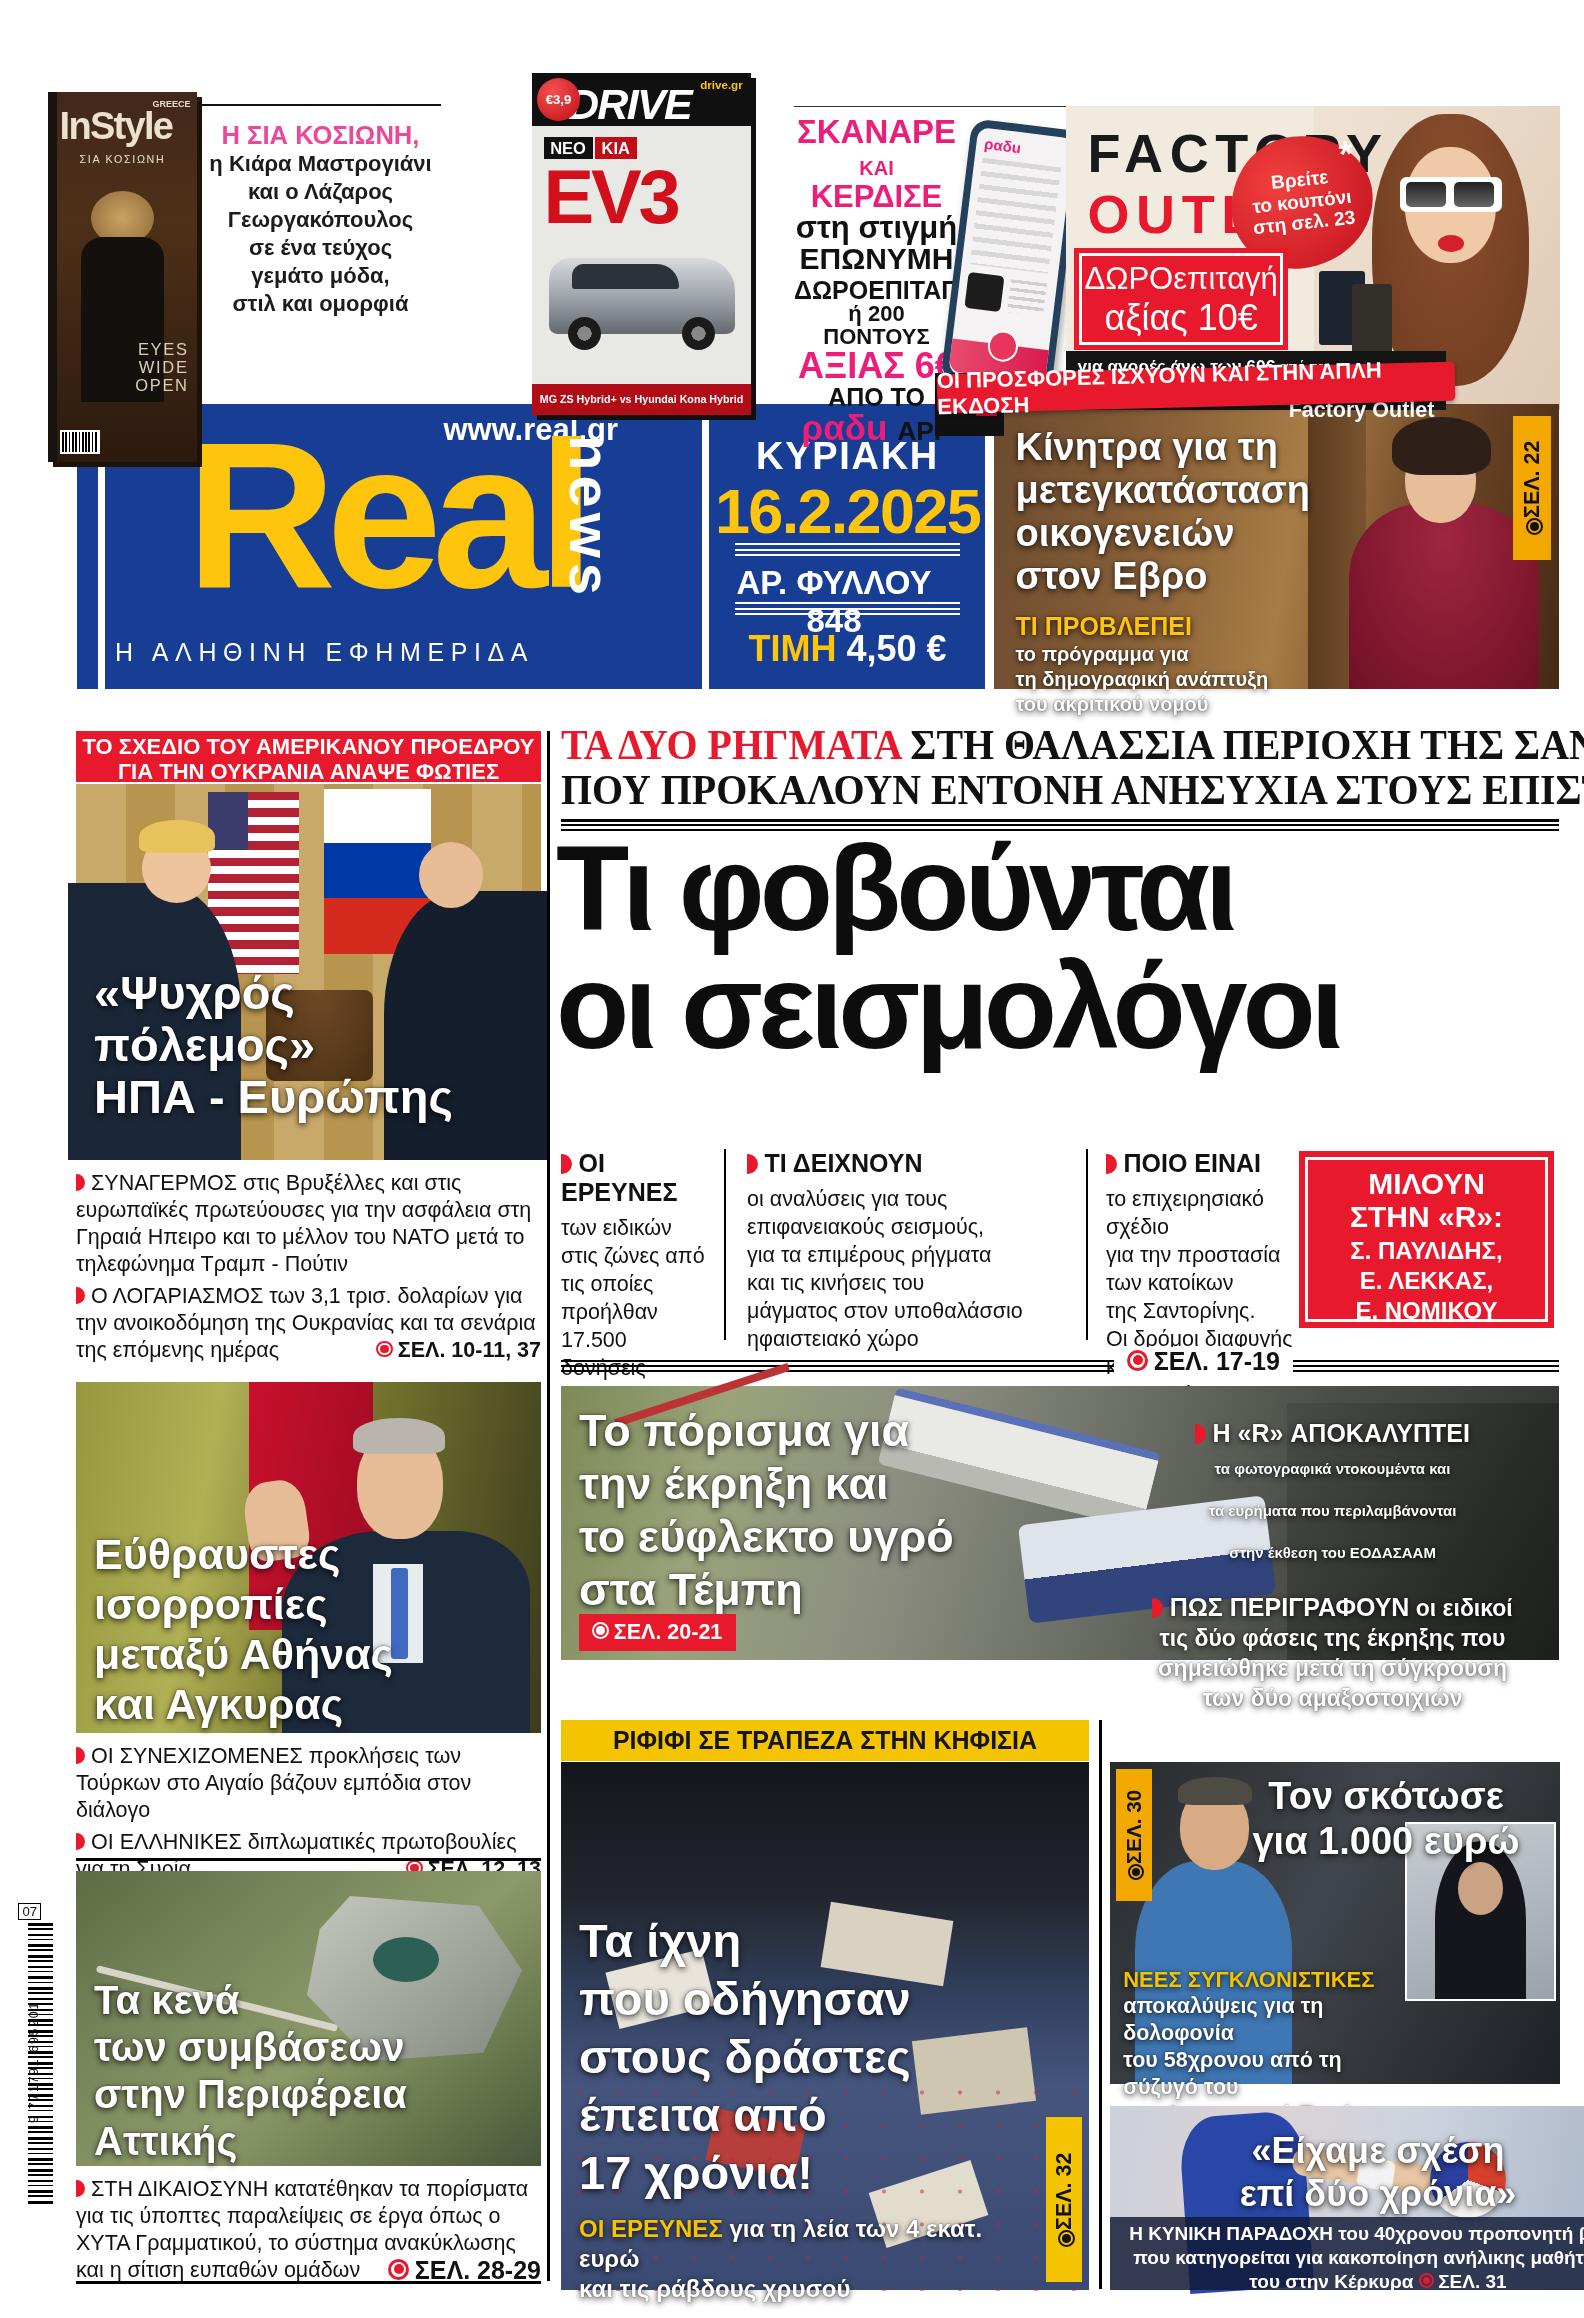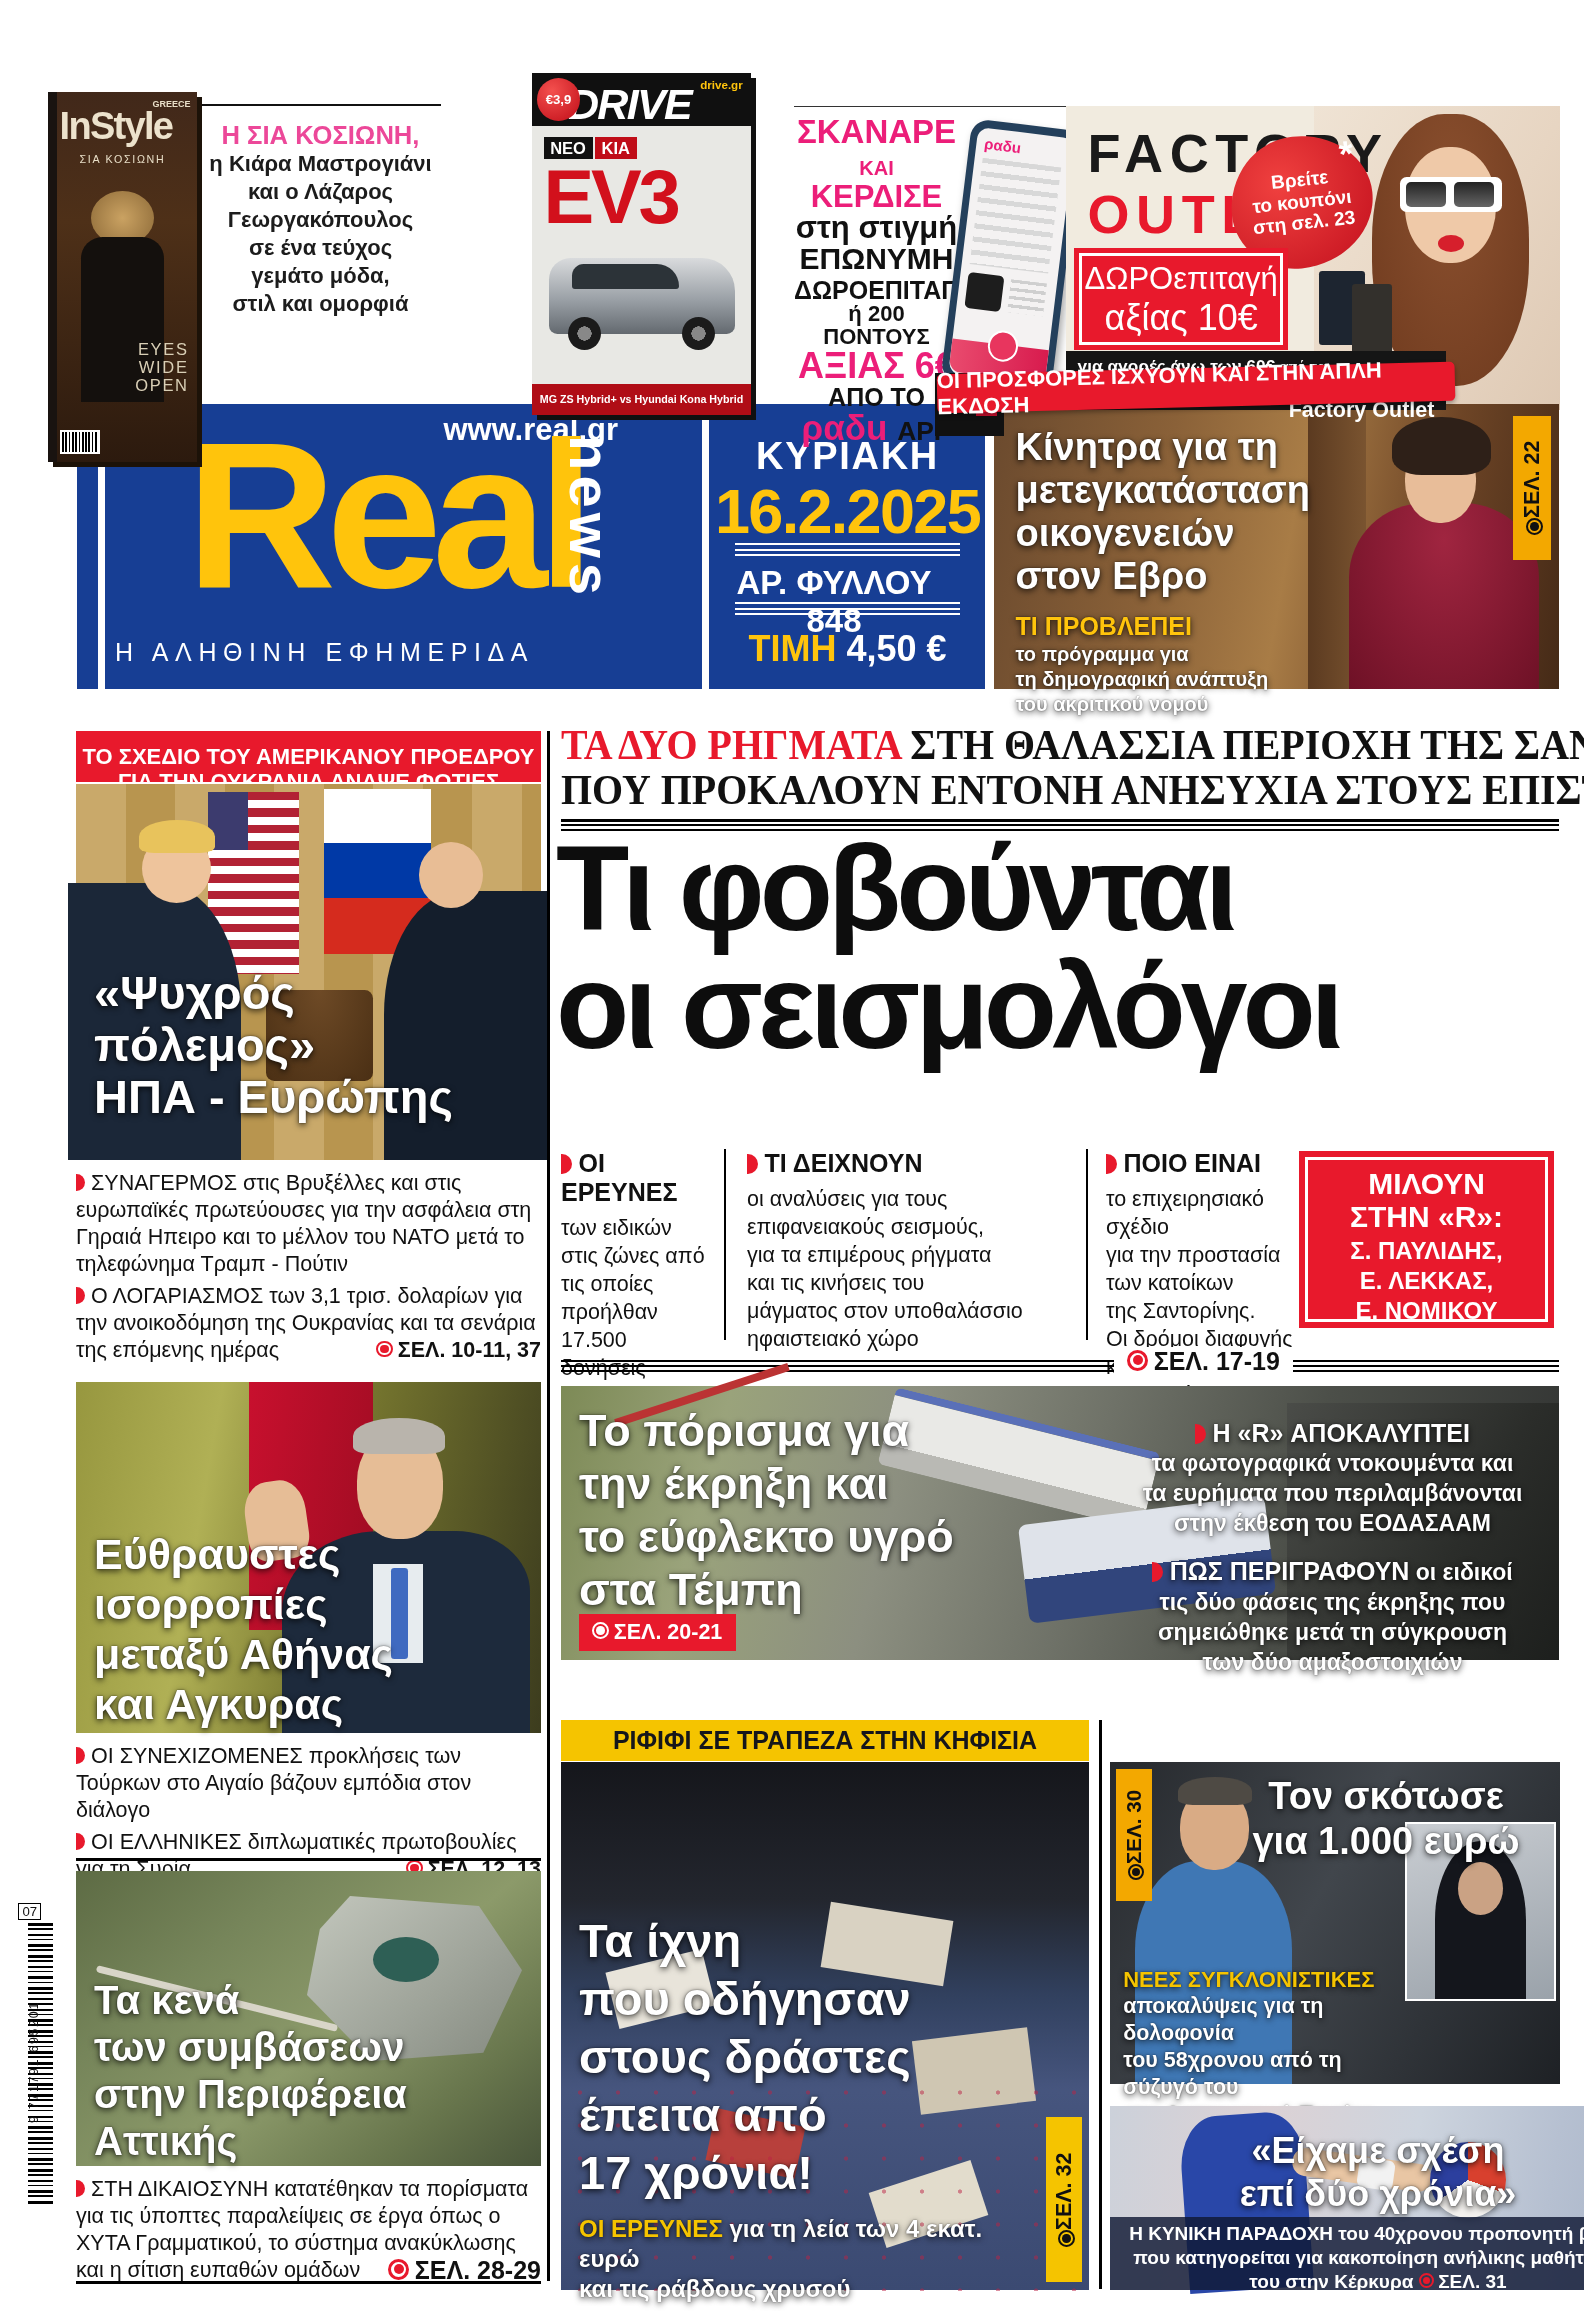--- a/index.html
+++ b/index.html
@@ -212,21 +212,21 @@
     <div class="abs shadow" style="left:21.5px;top:208px;font-size:25px;font-weight:800;color:#ffc40c">ΤΙ ΠΡΟΒΛΕΠΕΙ</div>
     <div class="abs pre shadow" style="left:21.5px;top:238px;font-size:20px;line-height:25px;font-weight:700;color:#fff">το πρόγραμμα για
 τη δημογραφική ανάπτυξη
 του ακριτικού νομού</div>
     <div class="abs vtab" style="right:8.3px;top:11.6px;width:38px;height:144px;font-size:21.5px">
       <span class="tgt"></span>
       <span>ΣΕΛ. 22</span>
     </div>
   </div>
 
-  <div class="abs ctr pre" style="left:76px;top:731px;width:465px;height:51px;background:#e8192c;color:#fff;font-weight:800;font-size:22px;line-height:25px;padding-top:13px;box-sizing:border-box">ΤΟ ΣΧΕΔΙΟ ΤΟΥ ΑΜΕΡΙΚΑΝΟΥ ΠΡΟΕΔΡΟΥ
+  <div class="abs ctr pre" style="left:76px;top:731px;width:465px;height:51px;background:#e8192c;color:#fff;font-weight:800;font-size:22px;line-height:25px;padding-top:3px;box-sizing:border-box">ΤΟ ΣΧΕΔΙΟ ΤΟΥ ΑΜΕΡΙΚΑΝΟΥ ΠΡΟΕΔΡΟΥ
 ΓΙΑ ΤΗΝ ΟΥΚΡΑΝΙΑ ΑΝΑΨΕ ΦΩΤΙΕΣ</div>
   <div class="abs ph-ukr" style="left:76px;top:784px;width:465px;height:376px">
     <div class="abs" style="left:132px;top:8.3px;width:91px;height:182px;background:repeating-linear-gradient(180deg,#b22234 0 8.3px,#fff 8.3px 16.5px)"></div>
     <div class="abs" style="left:132px;top:8.3px;width:40px;height:58px;background:#3c3b6e"></div>
     <div class="abs" style="left:248px;top:5px;width:107px;height:165px;background:linear-gradient(180deg,#fff 0 33%,#0039a6 33% 66%,#d52b1e 66%)"></div>
     <div class="abs" style="left:190px;top:206px;width:107px;height:91px;background:radial-gradient(ellipse at top,#6e4a26,#4a2f14);border-radius:8.3px"></div>
     <div class="abs" style="left:-8.3px;top:99px;width:173px;height:277px;background:#1b2738;border-radius:0 46% 0 0"></div>
     <div class="abs" style="left:66px;top:50px;width:69px;height:69px;background:#eec49c;border-radius:50%"></div>
     <div class="abs" style="left:63px;top:36px;width:76px;height:33px;background:#e8c35c;border-radius:50% 50% 20% 20%"></div>
     <div class="abs" style="right:-8.3px;top:107px;width:165px;height:269px;background:#141e2c;border-radius:46% 0 0 0"></div>
@@ -297,21 +297,21 @@
     <div class="abs" style="left:462px;top:124px;width:248px;height:99px;background:linear-gradient(180deg,#dfe3ea 0 55%,#31457c 55%);transform:rotate(-7deg);border-radius:8.3px"></div>
     <div class="abs" style="left:726px;top:16.5px;width:272px;height:257px;background:linear-gradient(120deg,#4a4c48,#2b2d2a 60%,#1d1f1d)"></div>
     <div class="abs" style="left:50px;top:5px;width:182px;height:8.3px;background:#b33;transform:rotate(-18deg)"></div>
     <div class="abs pre shadow" style="left:18px;top:18px;font-size:45px;line-height:53px;font-weight:800;color:#fff">Το πόρισμα για
 την έκρηξη και
 το εύφλεκτο υγρό
 στα Τέμπη</div>
     <div class="abs redtag" style="left:18px;top:228px"><span class="tgt"></span><span>ΣΕΛ. 20-21</span></div>
     <div class="abs ctr" style="left:553px;top:33px;width:437px;color:#fff">
       <div class="shadow" style="font-weight:800;font-size:25px"><span class="blt"></span><span>Η «R» ΑΠΟΚΑΛΥΠΤΕΙ</span></div>
-      <div class="pre shadow" style="font-weight:700;font-size:23px;line-height:30px">τα φωτογραφικά ντοκουμέντα και
+      <div class="pre shadow" style="font-weight:700;font-size:15px;line-height:42px">τα φωτογραφικά ντοκουμέντα και
 τα ευρήματα που περιλαμβάνονται
 στην έκθεση του ΕΟΔΑΣΑΑΜ</div>
       <div class="shadow" style="font-weight:800;font-size:25px;margin-top:19px"><span class="blt"></span><span>ΠΩΣ ΠΕΡΙΓΡΑΦΟΥΝ</span><span class="pre shadow" style="font-weight:700;font-size:23px;line-height:30px"> οι ειδικοί
 τις δύο φάσεις της έκρηξης που
 σημειώθηκε μετά τη σύγκρουση
 των δύο αμαξοστοιχιών</span></div>
     </div>
   </div>
 
   <div class="abs ph-erdo" style="left:76px;top:1382px;width:465px;height:351px">

